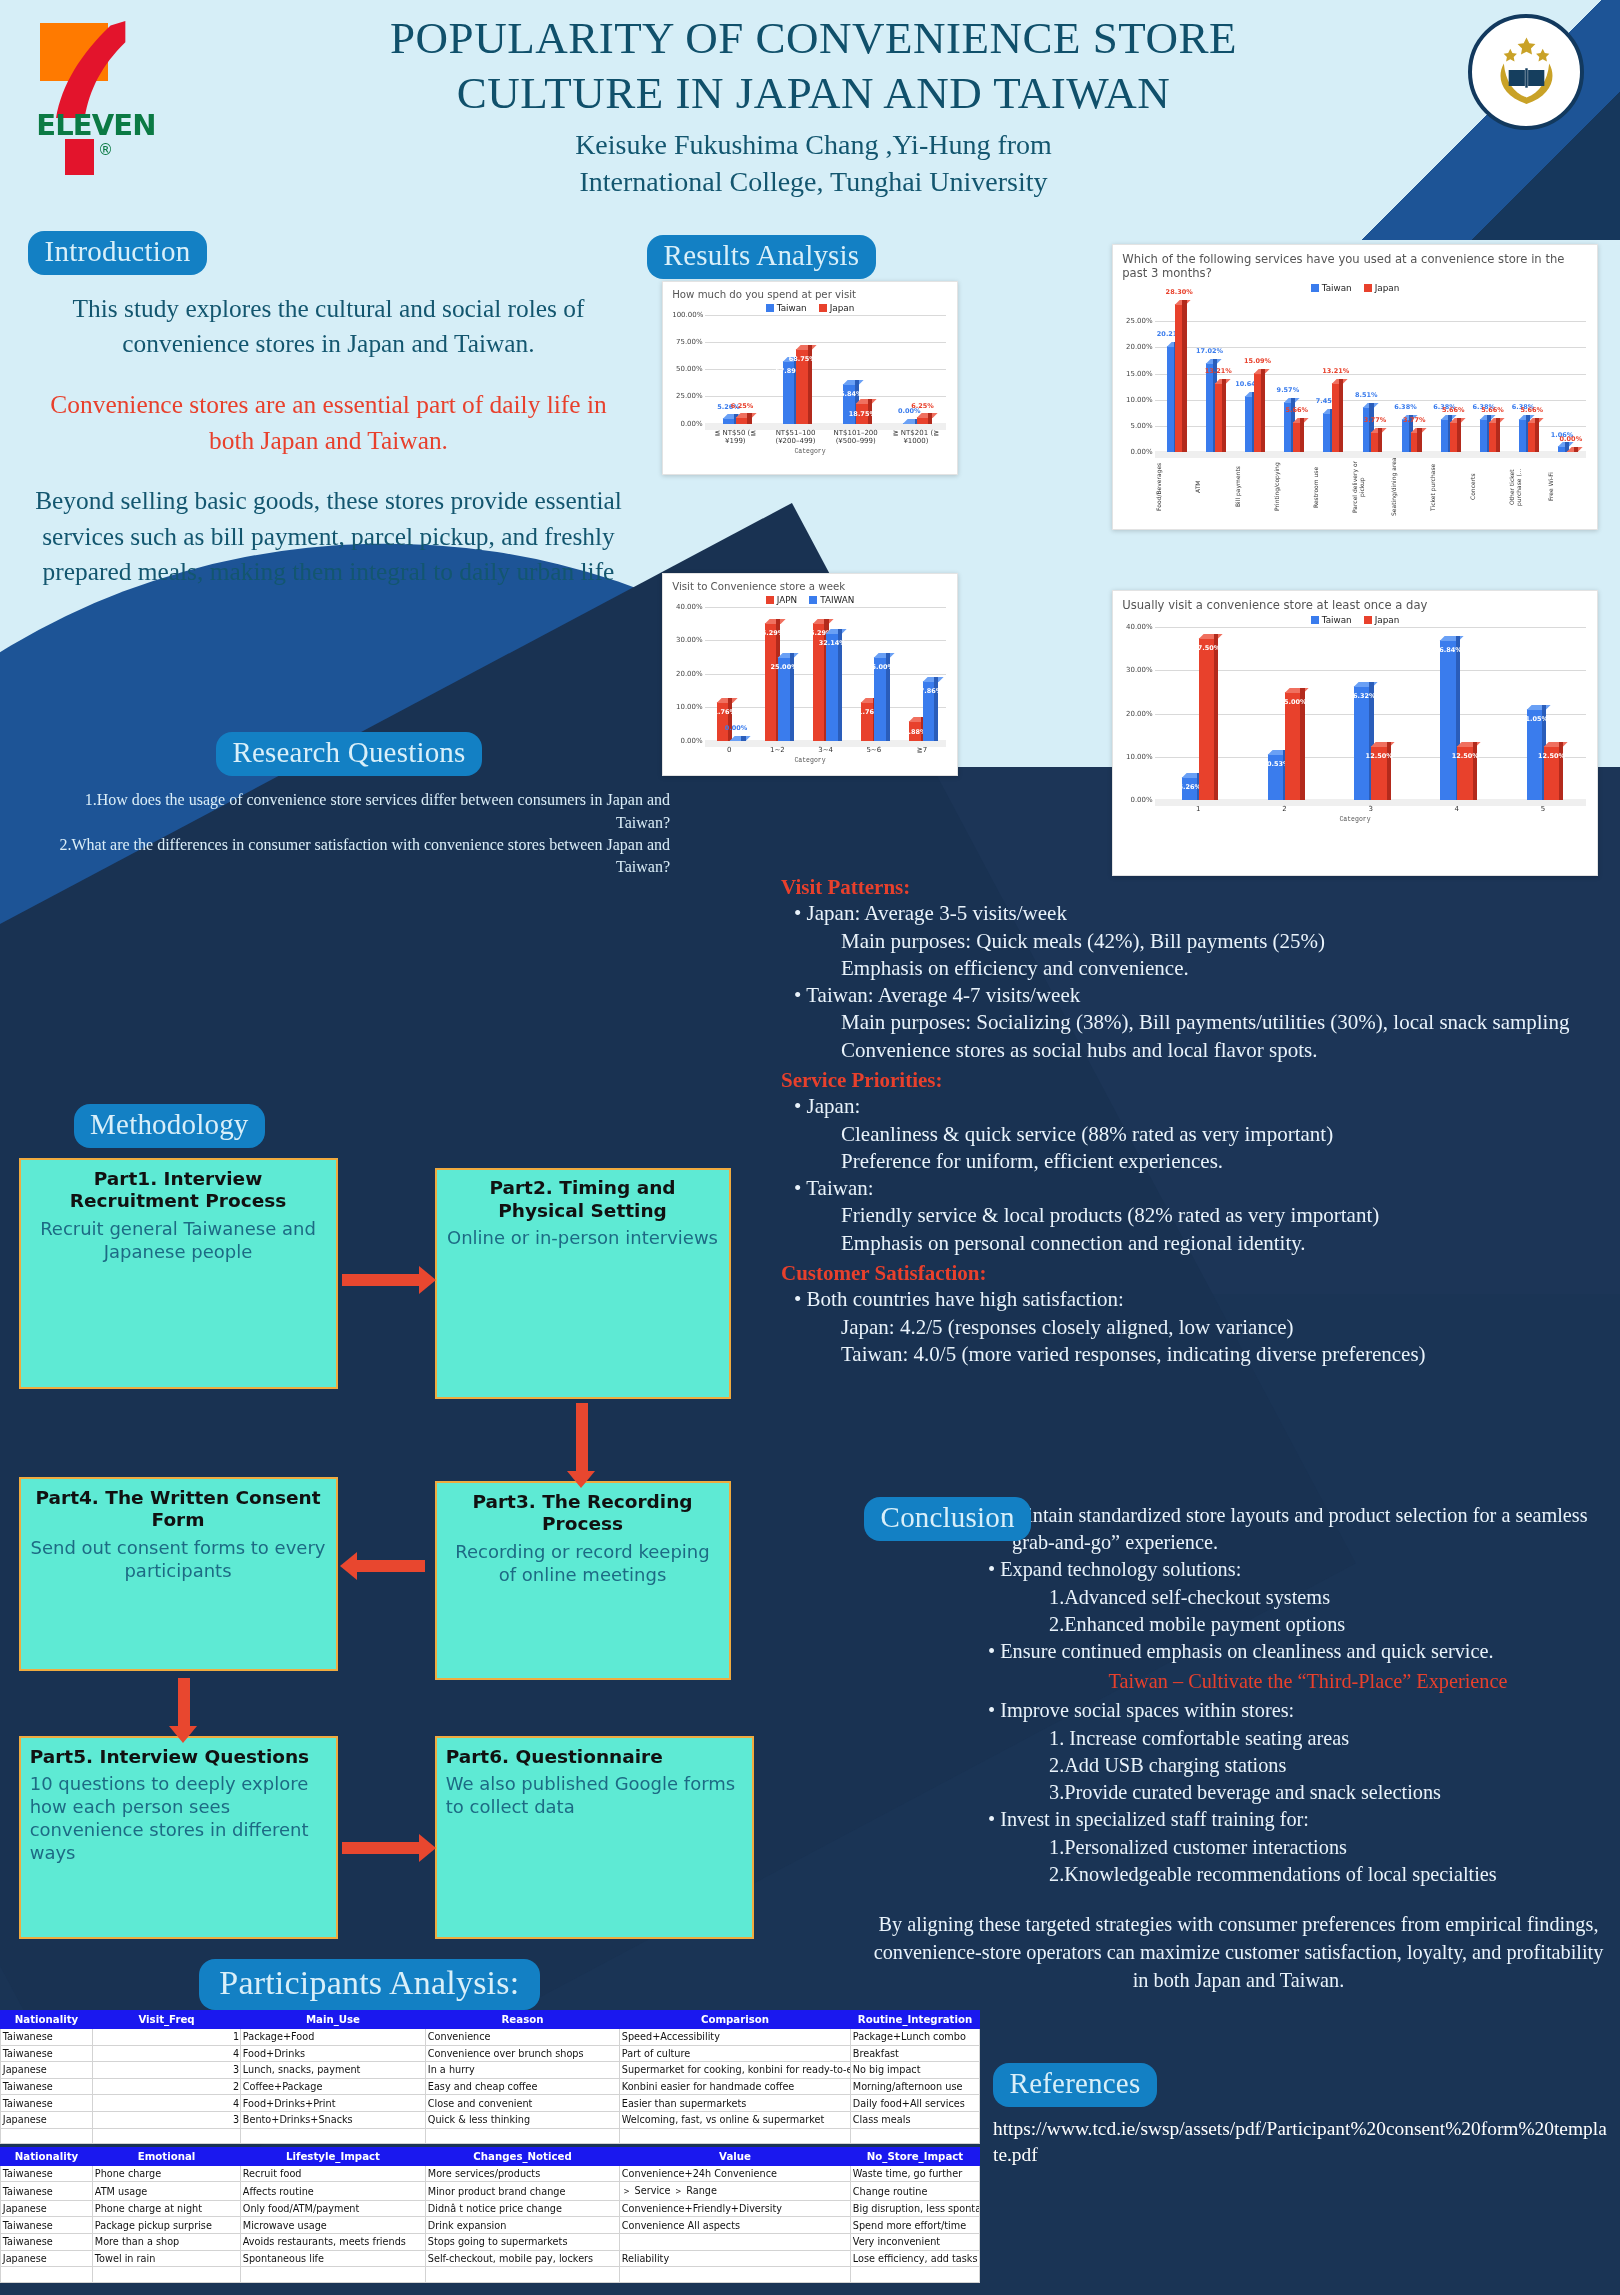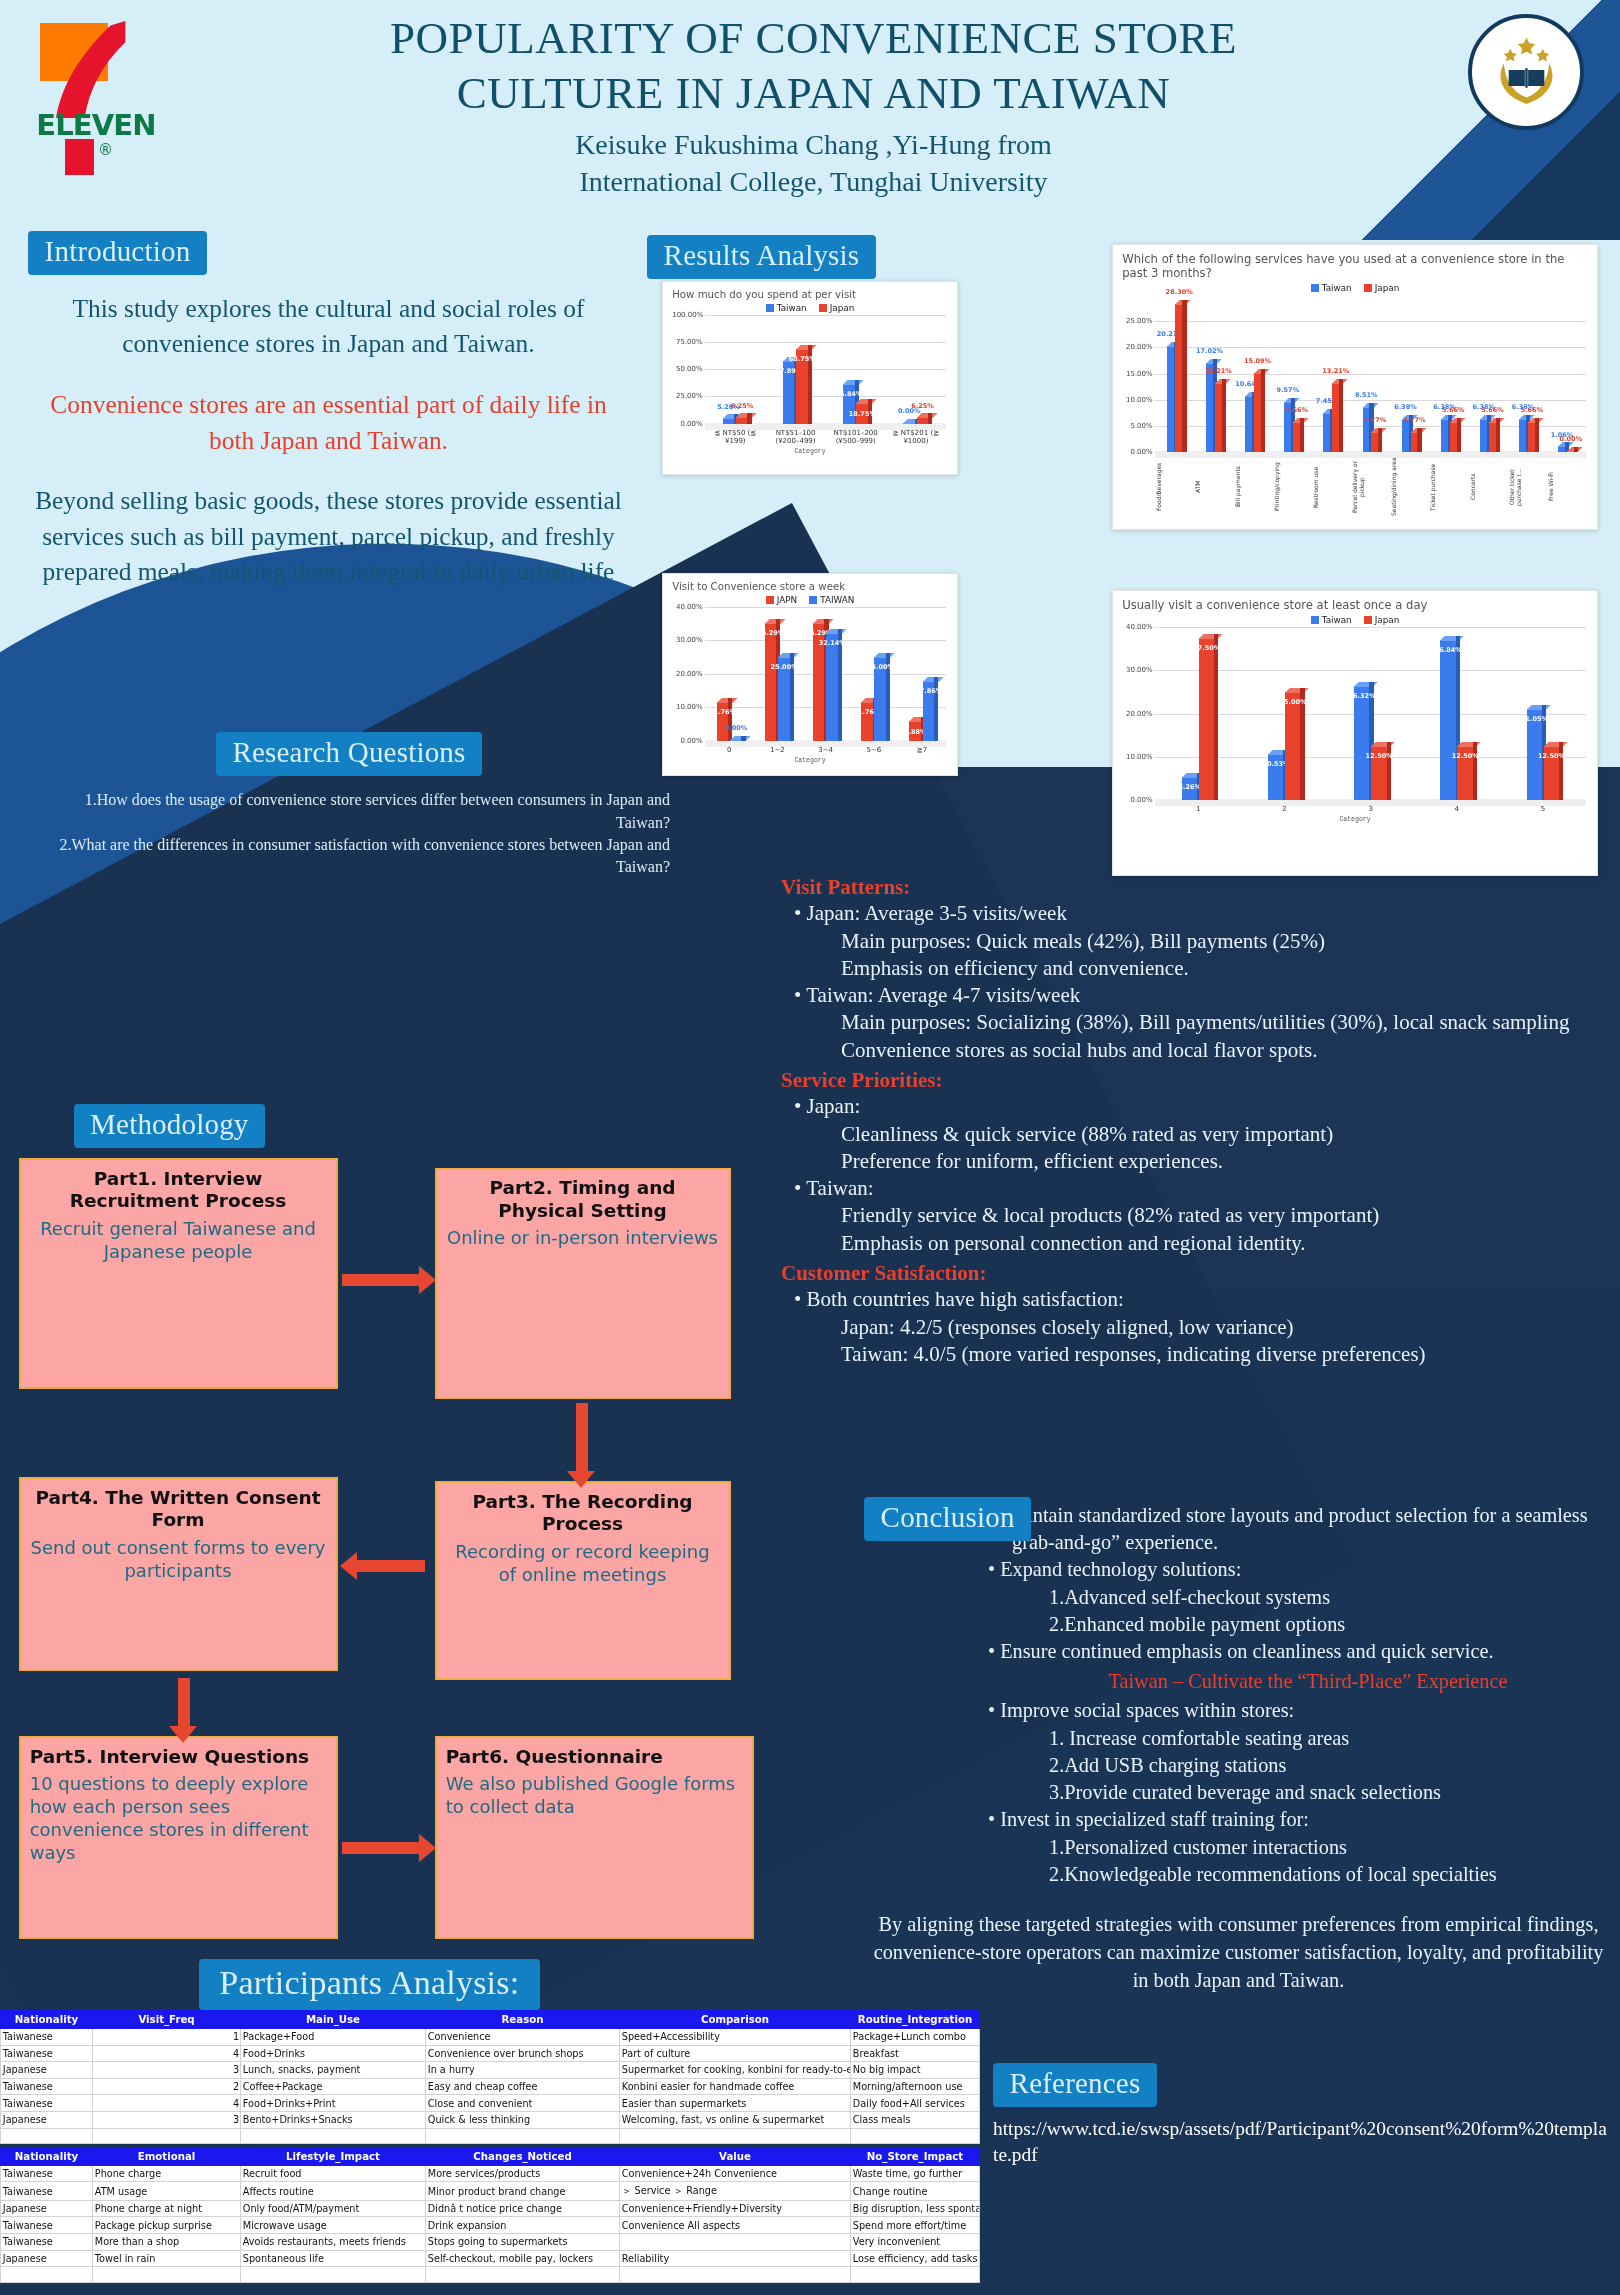--- a/index.html
+++ b/index.html
@@ -83,21 +83,21 @@
     letter-spacing: 0.5px; color: #10506b;
     font-family: "Liberation Serif", serif;
   }
   #poster-authors {
     font-size: 28px; line-height: 1.32; margin-top: 6.5px; color: #13566f;
   }
 
   
   .pill {
     display: inline-block; background: #1380c4; color: #d9eff9;
-    border-radius: 4px; padding: 4.6px 16.6px 8.3px 16.6px;
+    border-radius: 16px; padding: 4.6px 16.6px 8.3px 16.6px;
     font-size: 29px; line-height: 1.08; letter-spacing: 0.2px;
     font-family: "Liberation Serif", serif; white-space: nowrap;
   }
   .pill.big { font-size: 34px; padding: 5.5px 20.3px 9.2px 20.3px; }
 
   
   #introduction {
     position: absolute; left: 28px; top: 231px; width: 601px; z-index: 25;
   }
   #intro-body { margin-top: 15.7px; text-align: center; }
@@ -119,21 +119,21 @@
 
   
   #methodology {
     position: absolute; left: 18.5px; top: 1104px; width: 832px; z-index: 25;
   }
   #meth-pill-row { padding-left: 55px; }
   .flow-grid {
     position: relative; margin-top: 10.2px; width: 813px;
   }
   .flow-box {
-    position: absolute; background: #fca5a5; border: 2.3px solid #f0ab3f;
+    position: absolute; background: #5eead4; border: 2.3px solid #f0ab3f;
     padding: 7.4px 9.2px; text-align: center;
   }
   .flow-box .fb-title {
     font-family: "DejaVu Sans", sans-serif; font-weight: 700;
     font-size: 18.5px; line-height: 1.22; color: #111; margin-bottom: 3.7px;
   }
   .flow-box .fb-text {
     font-family: "DejaVu Sans", sans-serif; font-size: 18px;
     line-height: 1.28; color: #1d6a84;
   }

